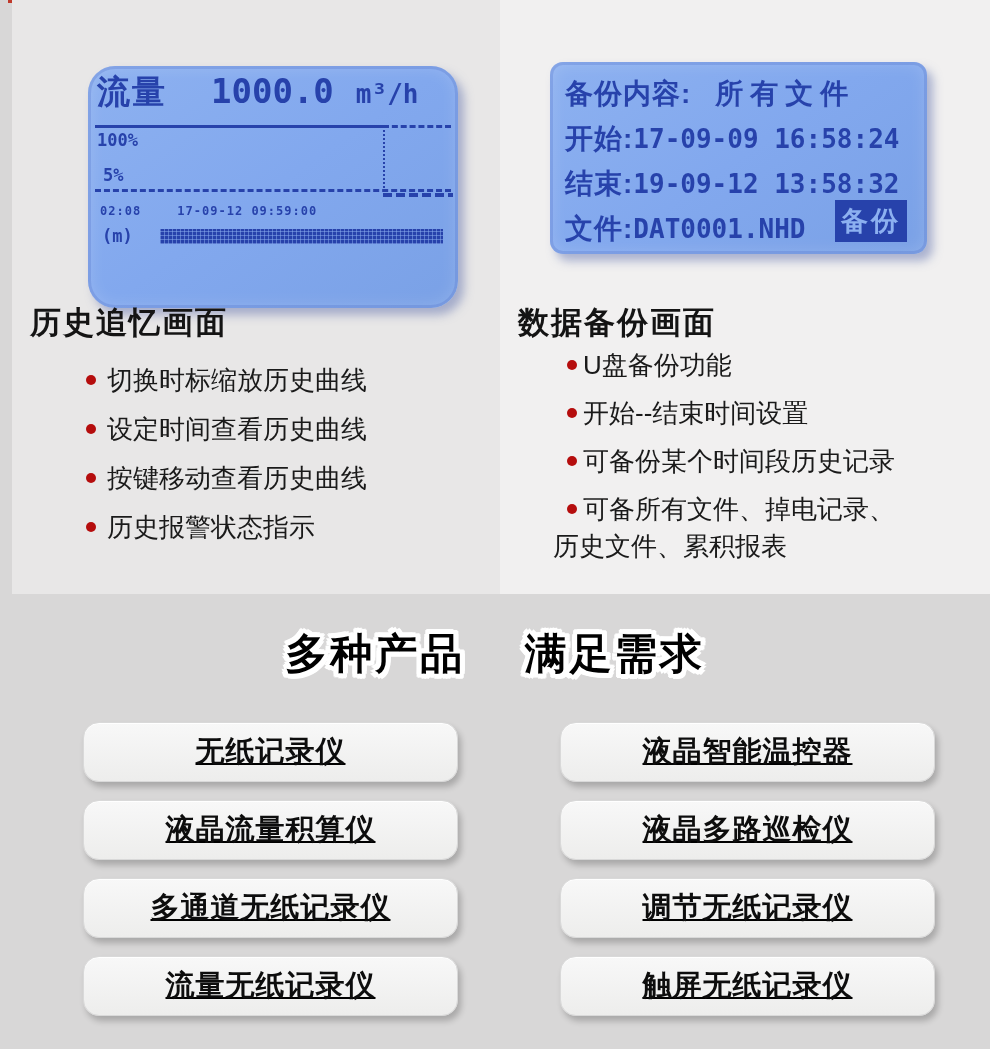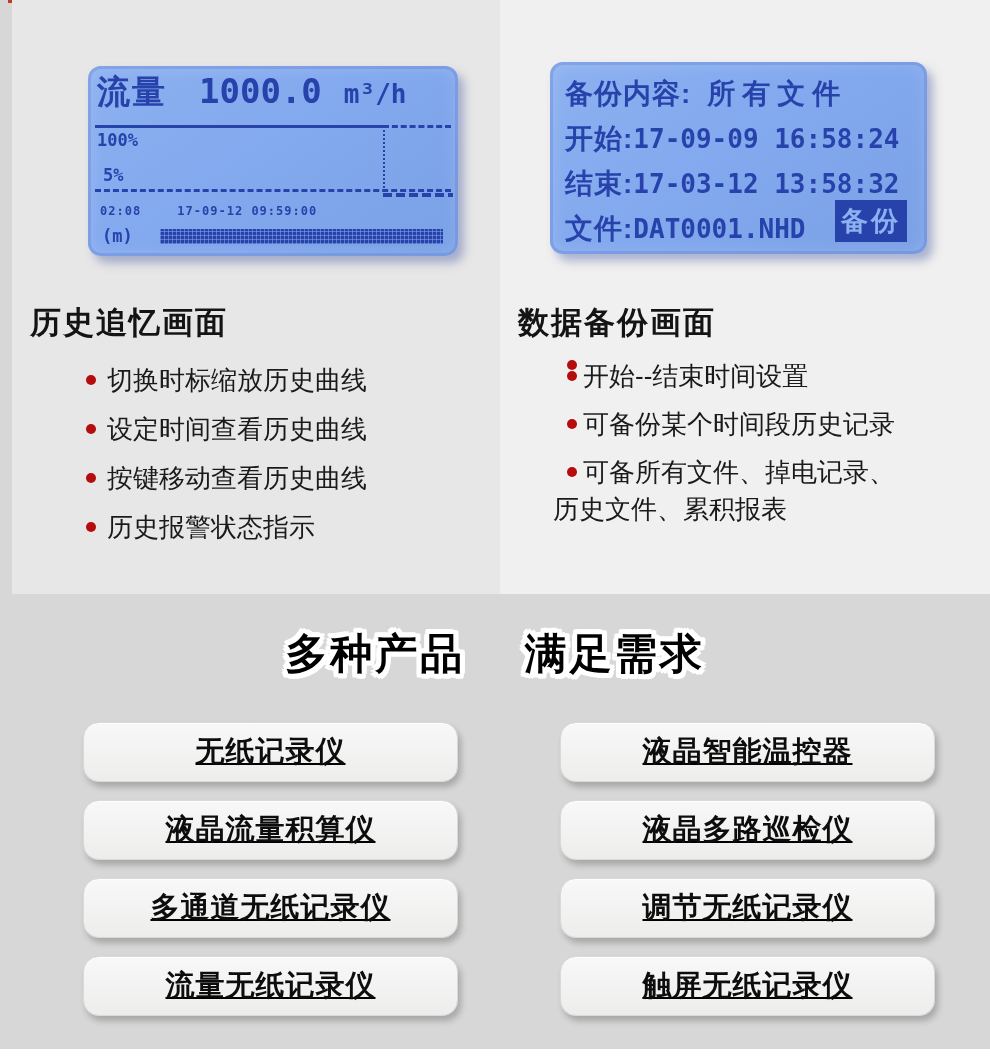--- a/index.html
+++ b/index.html
@@ -15,26 +15,26 @@
   .bottom-white { position:absolute; left:0; bottom:0; width:990px; height:8px; background:#ffffff; }
 
   
   .lcd {
     position:absolute; border-radius:13px; color:#2742ab;
     background: linear-gradient(145deg,#8db1f0 0%,#82a8ee 50%,#7aa1e6 100%);
     box-shadow: 6px 7px 10px rgba(100,115,175,.5),
                 inset 0 0 0 3px rgba(80,110,200,.28),
                 inset 0 0 18px rgba(255,255,255,.20);
   }
-  .lcd-flow   { left:76px; top:66px; width:370px; height:190px; }
+  .lcd-flow   { left:76px; top:66px; width:370px; height:242px;border-radius:27px; }
   .lcd-backup { left:50px; top:62px; width:377px; height:192px; }
 
   .lcd-title { position:absolute; left:9px; top:4px; display:flex; align-items:baseline; white-space:nowrap; }
   .lcd-title .t-label { font-size:33px; font-weight:bold; letter-spacing:2px; }
-  .lcd-title .t-value { font-family:"DejaVu Sans Mono",monospace; font-size:34px; font-weight:bold; margin-left:32px; }
+  .lcd-title .t-value { font-family:"DejaVu Sans Mono",monospace; font-size:34px; font-weight:bold; margin-left:44px; }
   .lcd-title .t-unit  { font-family:"DejaVu Sans Mono",monospace; font-size:26px; font-weight:bold; margin-left:22px; }
 
   .chart { position:absolute; left:7px; top:59px; width:356px; height:67px; }
   .chart > div, .chart > span { position:absolute; }
   .c-top-solid   { left:0; top:0; width:81%; height:3px; background:#2742ab; }
   .c-top-dash    { left:81%; right:0; top:0; height:0; border-top:3px dashed #2742ab; }
   .c-vline       { left:81%; top:0; bottom:0; width:0; border-left:2px dotted #2742ab; }
   .c-bottom-dash { left:0; right:0; bottom:0; height:0; border-top:3px dashed #2742ab; }
   .c-trace-low   { left:81%; right:-2px; bottom:-5px; height:4px;
                    background:repeating-linear-gradient(90deg,#2742ab 0 9px,transparent 9px 13px); }
@@ -49,21 +49,21 @@
              font-family:"DejaVu Sans Mono",monospace; font-size:17px; font-weight:bold; }
   .lcd-bar { position:absolute; left:72px; top:163px; width:283px; height:15px;
              background-color:#2742ab;
              background-image:repeating-linear-gradient(90deg,rgba(140,175,240,.5) 0 1px,transparent 1px 4px),
                               repeating-linear-gradient(0deg,rgba(140,175,240,.5) 0 1px,transparent 1px 4px); }
 
   .b-lines { position:absolute; left:15px; top:9px; right:8px; }
   .b-line  { height:45px; line-height:45px; white-space:nowrap; }
   .b-label { font-size:28px; font-weight:bold; letter-spacing:1px; }
   .b-value { font-family:"DejaVu Sans Mono",monospace; font-size:26px; font-weight:bold; }
-  .b-line:first-child .b-value { font-family:Liberation Serif, serif; font-size:28px; letter-spacing:7px; margin-left:16px; }
+  .b-line:first-child .b-value { font-family:Liberation Serif, serif; font-size:28px; letter-spacing:7px; margin-left:24px; }
   .lcd-badge { position:absolute; right:20px; bottom:12px; background:#2742ab; color:#8cb0f0;
                font-size:27px; font-weight:bold; letter-spacing:3px; padding:3px 6px; }
 
   
   .caption { position:absolute; left:0; width:100%; top:284px; margin:18px; text-align:left;
              font-size:31px; font-weight:bold; color:#141414; letter-spacing:2px; }
   .feat { position:absolute; list-style:none; margin:0; padding:0; font-size:26px; color:#1a1a1a; }
   .feat li { position:relative; }
   .dot { position:absolute; width:10px; height:10px; border-radius:50%; background:#b50d0d; }
   .feat-left { left:72px; top:364px; }
@@ -132,33 +132,33 @@
 
     <div class="lcd lcd-backup">
       <div class="b-lines">
         <div class="b-line">
           <span class="b-label">备份内容:</span><span class="b-value">所有文件</span>
         </div>
         <div class="b-line">
           <span class="b-label">开始:</span><span class="b-value">17-09-09 16:58:24</span>
         </div>
         <div class="b-line">
-          <span class="b-label">结束:</span><span class="b-value">17-03-12 13:58:32</span>
+          <span class="b-label">结束:</span><span class="b-value">19-09-12 13:58:32</span>
         </div>
         <div class="b-line">
           <span class="b-label">文件:</span><span class="b-value">DAT0001.NHD</span>
         </div>
       </div>
       <span class="lcd-badge">备份</span>
     </div>
 
     <h2 class="caption">数据备份画面</h2>
 
     <ul class="feat feat-right">
-      <li><span class="dot"></span></li>
+      <li><span class="dot"></span><span>U盘备份功能</span></li>
       <li><span class="dot"></span><span>开始--结束时间设置</span></li>
       <li><span class="dot"></span><span>可备份某个时间段历史记录</span></li>
       <li><span class="dot"></span><span>可备所有文件、掉电记录、历史文件、累积报表</span></li>
     </ul>
   </div>
 
   <h1 class="products-title">多种产品　 满足需求</h1>
 
   <div class="btn-grid">
     <div class="pill">无纸记录仪</div>

